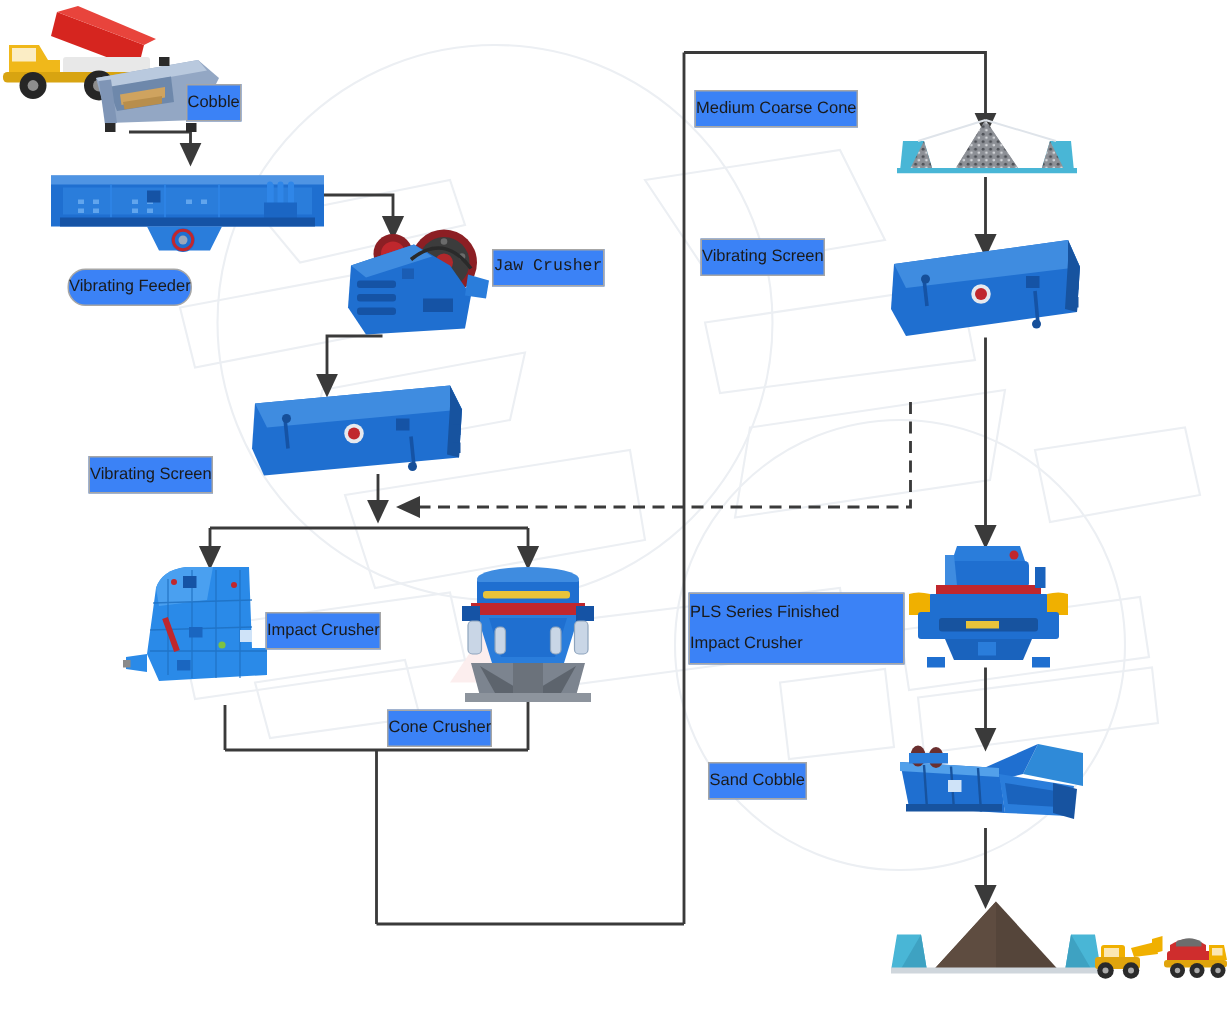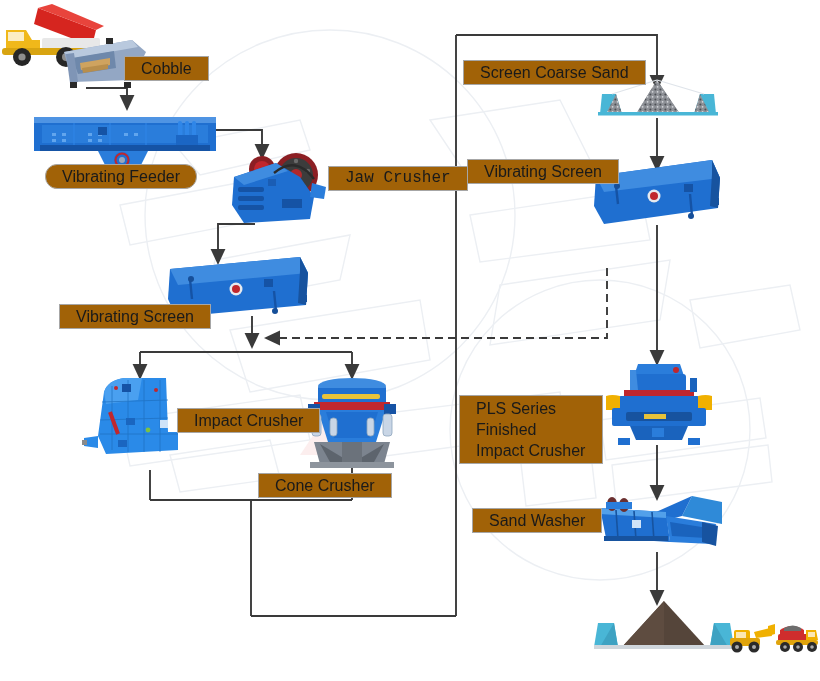--- a/index.html
+++ b/index.html
@@ -1,20 +1,20 @@
 <!DOCTYPE html>
 <html><head>
 <meta charset="utf-8">
 <style>
   html,body{margin:0;padding:0;background:#ffffff;}
   body{font-family:"Liberation Sans", sans-serif;}
   #stage{position:relative;width:820px;height:681px;background:#ffffff;overflow:hidden;}
   svg.layer{position:absolute;left:0;top:0;width:820px;height:681px;}
-  .lbl{position:absolute;background:#a16207;border:1px solid #a6a6a6;color:#1a1a1a;
-       font-size:16px;line-height:19px;padding:2px 16px;white-space:nowrap;box-sizing:border-box;}
+  .lbl{position:absolute;background:#3b82f6;border:1px solid #a6a6a6;color:#1a1a1a;
+       font-size:11px;line-height:19px;padding:2px 0;white-space:nowrap;box-sizing:border-box;}
   .lbl.two{white-space:normal;line-height:21px;}
   .node{position:absolute;}
   .wm{position:absolute;pointer-events:none;}
 </style>
 </head>
 <body>
 
 <div id="stage">
 
   <svg class="layer wm" viewBox="0 0 820 681">
@@ -339,26 +339,26 @@
     <rect x="0" y="22" width="42" height="5" rx="2" fill="#e0a40c"></rect>
     <circle cx="9" cy="29" r="5" fill="#2a2a2a"></circle>
       <circle cx="9" cy="29" r="1.8" fill="#aaa"></circle>
     <circle cx="22" cy="29" r="5" fill="#2a2a2a"></circle>
       <circle cx="22" cy="29" r="1.8" fill="#aaa"></circle>
     <circle cx="36" cy="29" r="5" fill="#2a2a2a"></circle>
       <circle cx="36" cy="29" r="1.8" fill="#aaa"></circle>
   </svg>
 
   <div class="lbl" style="left:124px;top:56px;">Cobble</div>
-  <div class="lbl" style="left:45px;top:164px;border-radius:12px;">Vibrating Feeder</div>
+  <div class="lbl" style="left:45px;top:179px;border-radius:12px;">Vibrating Feeder</div>
   <div class="lbl" style="left:328px;top:166px;font-family:Liberation Mono, monospace;">Jaw Crusher</div>
   <div class="lbl" style="left:59px;top:304px;">Vibrating Screen</div>
   <div class="lbl" style="left:177px;top:408px;">Impact Crusher</div>
   <div class="lbl" style="left:214px;top:473px;margin-left:44px;">Cone Crusher</div>
-  <div class="lbl" style="left:463px;top:60px;">Screen Coarse Sand</div>
+  <div class="lbl" style="left:463px;top:60px;">Medium Coarse Cone</div>
   <div class="lbl" style="left:467px;top:159px;">Vibrating Screen</div>
   <div class="lbl two" style="left:459px;top:395px;width:144px;">
     <span>PLS Series Finished</span><br>
     <span>Impact Crusher</span>
   </div>
-  <div class="lbl" style="left:472px;top:508px;">Sand Washer</div>
+  <div class="lbl" style="left:472px;top:508px;">Sand Cobble</div>
 
 </div>
 
 </body></html>

